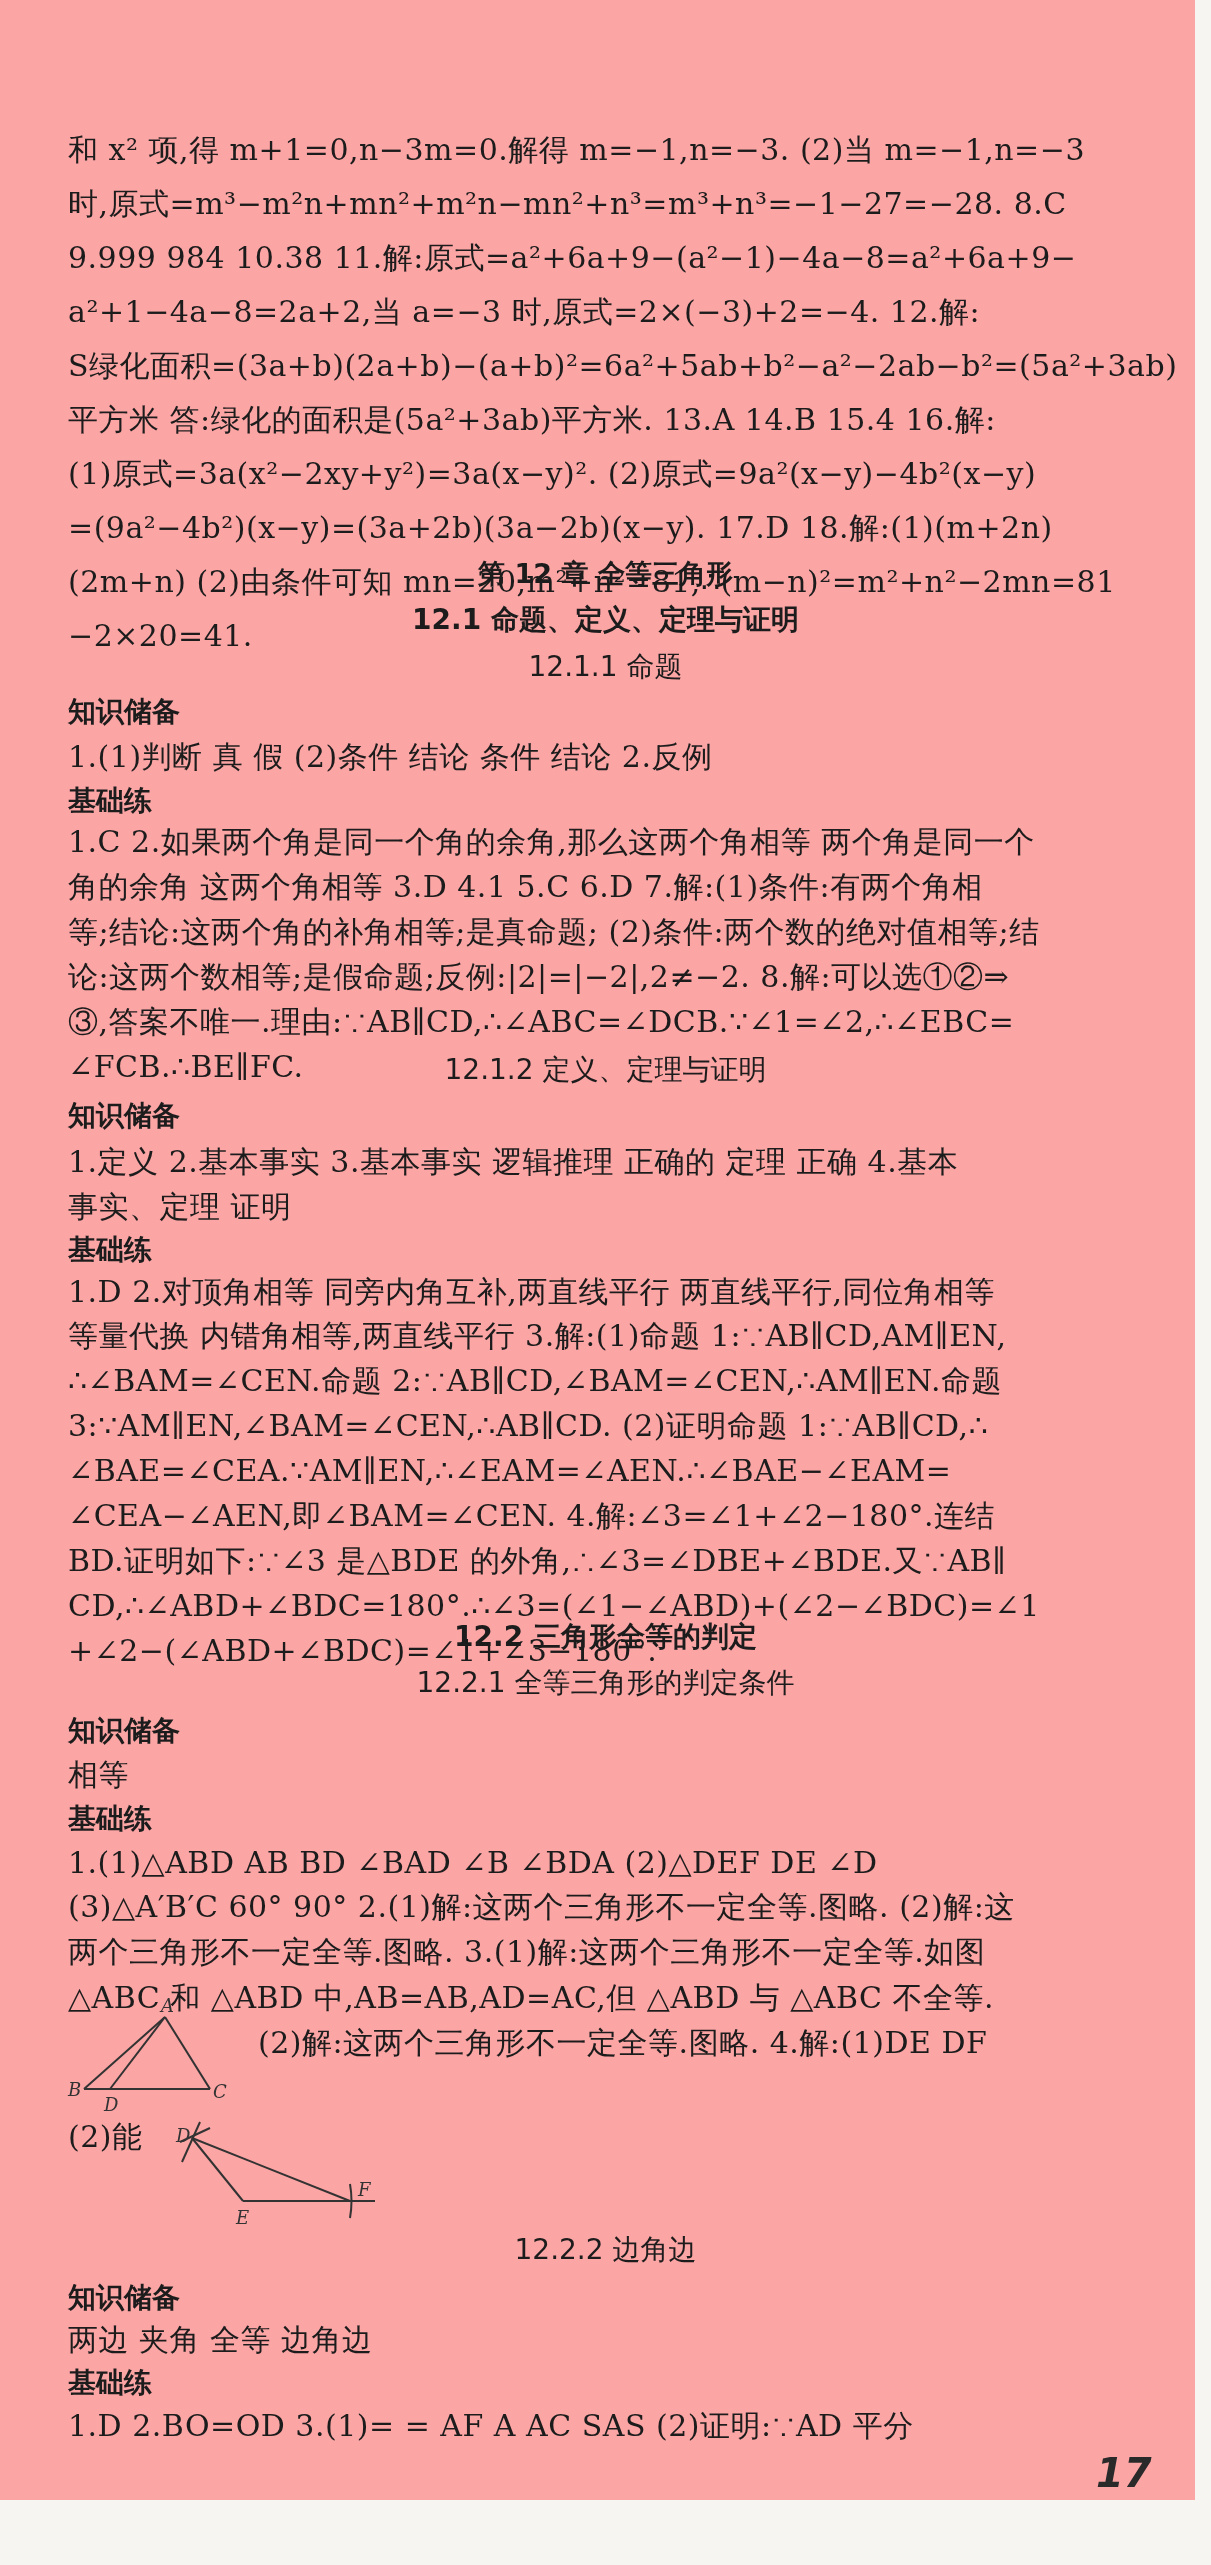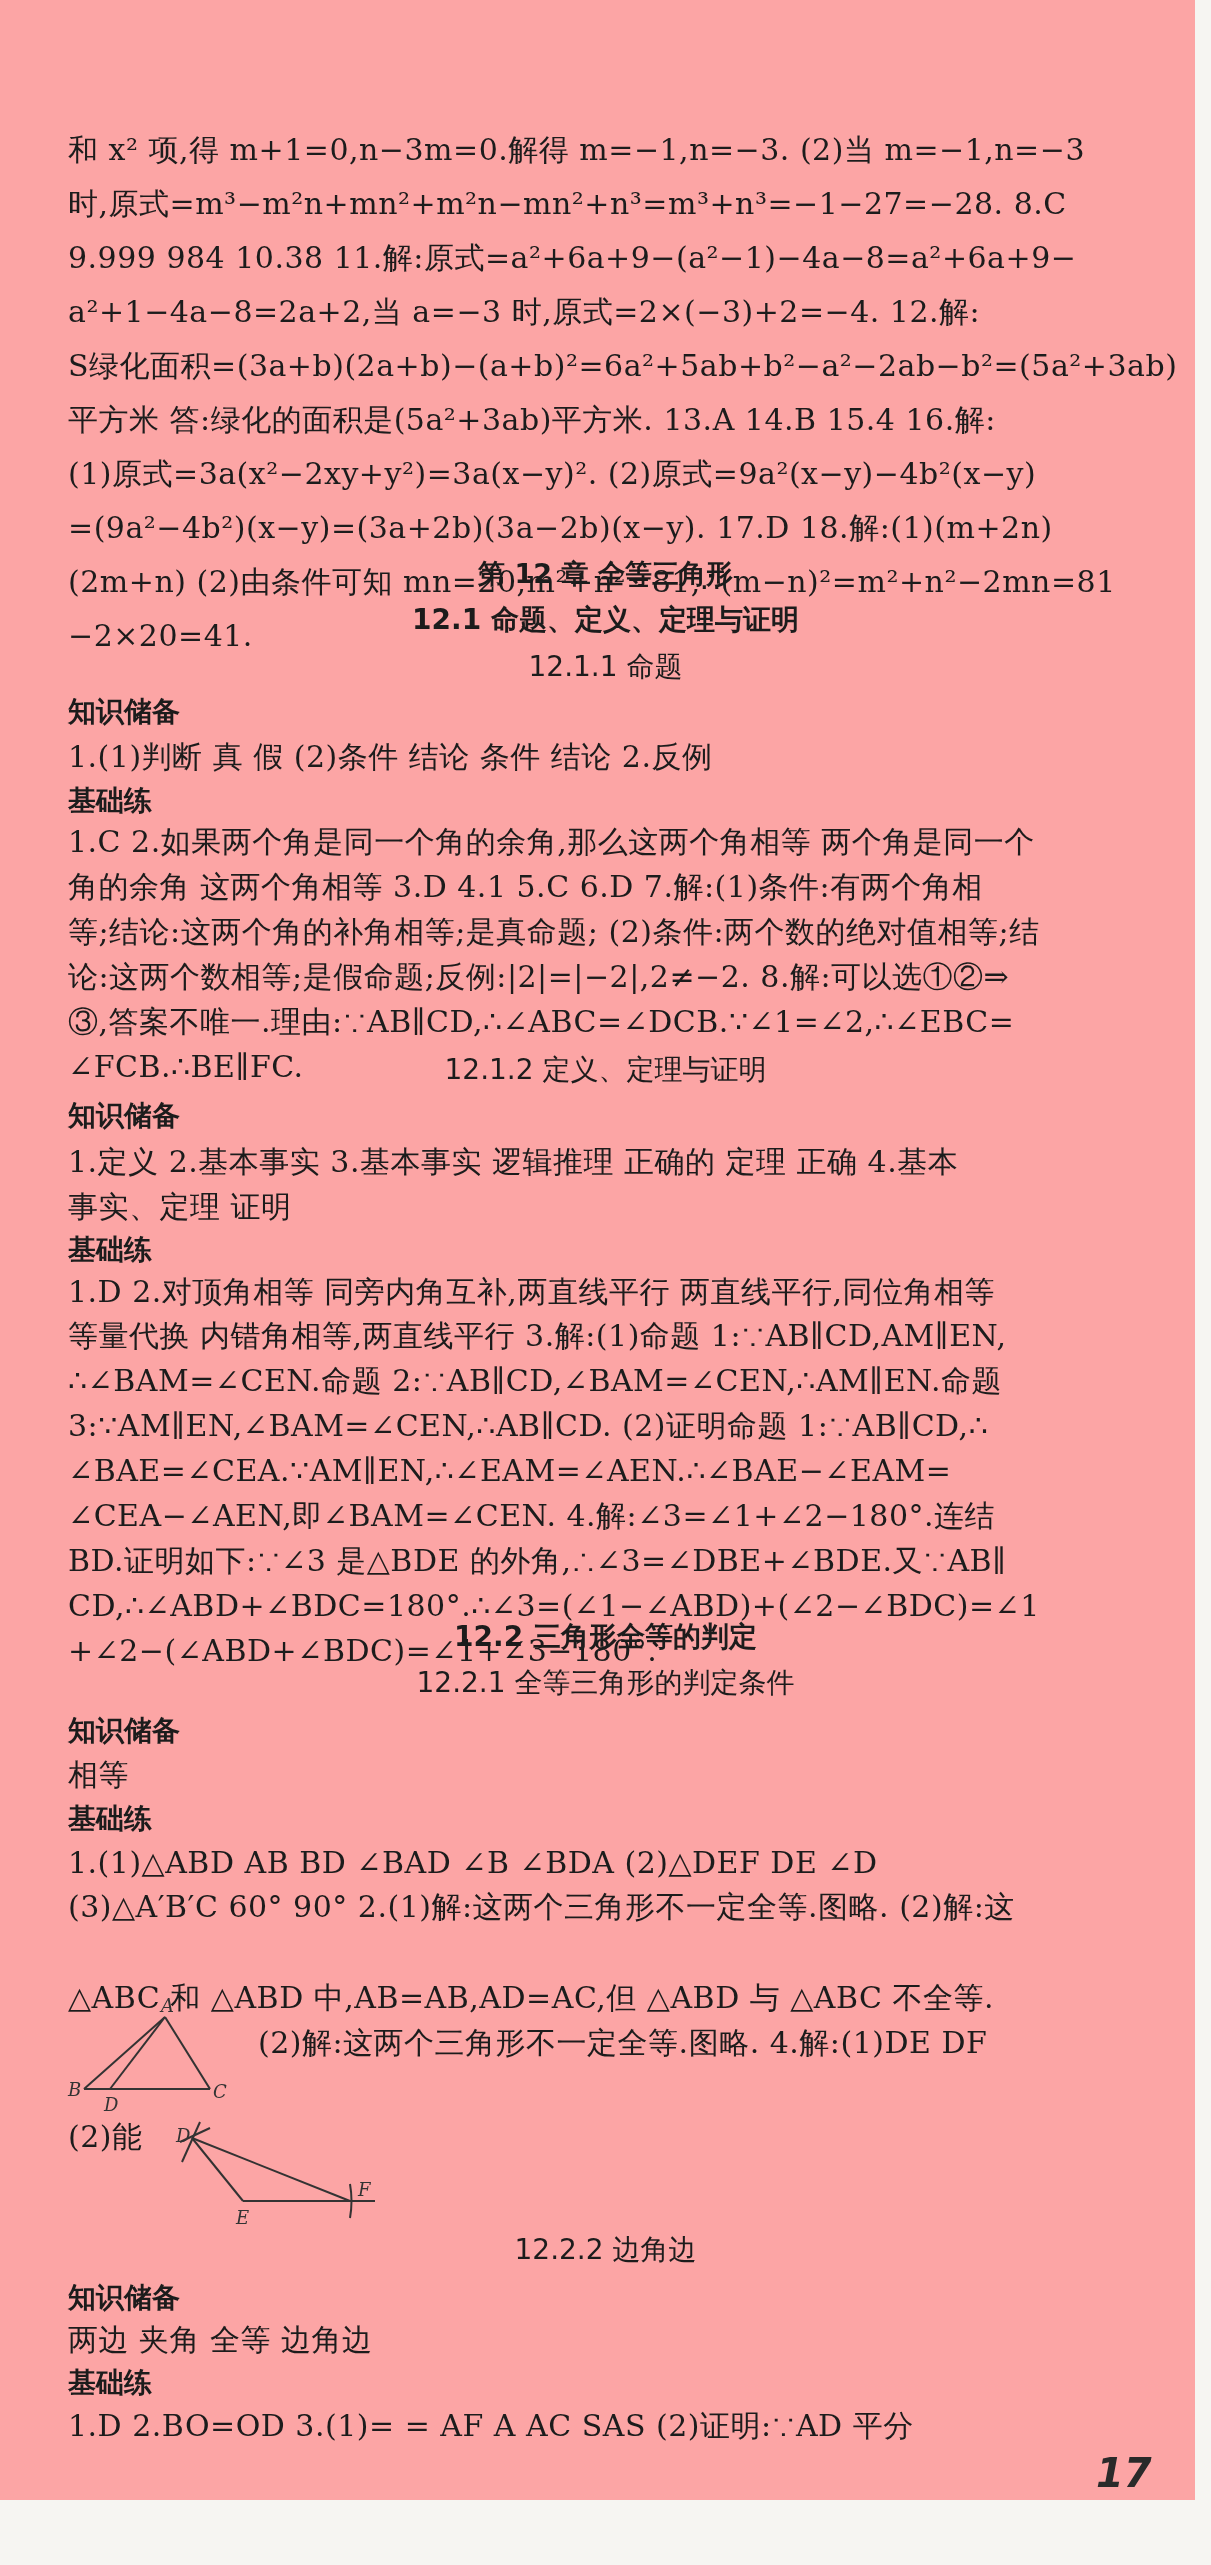--- a/index.html
+++ b/index.html
@@ -89,20 +89,21 @@
   <div class="line" style="top:1631px">+∠2−(∠ABD+∠BDC)=∠1+∠3−180°.</div>
 
   <div class="center section" style="top:1617px">12.2   三角形全等的判定</div>
   <div class="center subsection" style="top:1663px">12.2.1   全等三角形的判定条件</div>
 
   <div class="heading" style="top:1711px">知识储备</div>
   <div class="line" style="top:1755px">相等</div>
   <div class="heading" style="top:1799px">基础练</div>
   <div class="line" style="top:1843px">1.(1)△ABD   AB   BD   ∠BAD   ∠B   ∠BDA   (2)△DEF   DE   ∠D</div>
   <div class="line" style="top:1887px">(3)△A′B′C   60°   90°   2.(1)解:这两个三角形不一定全等.图略.  (2)解:这</div>
+  <div class="line" style="top:1932px">两个三角形不一定全等.图略.   3.(1)解:这两个三角形不一定全等.如图</div>
   <div class="line" style="top:1978px">△ABC 和 △ABD 中,AB=AB,AD=AC,但 △ABD 与 △ABC 不全等.</div>
   <div class="line" style="left:258px; width:880px; top:2023px">(2)解:这两个三角形不一定全等.图略.   4.解:(1)DE   DF</div>
 
   <svg class="fig" style="left:60px; top:2000px" width="200" height="120">
     <line x1="105" y1="17" x2="24" y2="89"></line>
     <line x1="105" y1="17" x2="50" y2="89"></line>
     <line x1="105" y1="17" x2="150" y2="89"></line>
     <line x1="24" y1="89" x2="150" y2="89"></line>
     <text x="101" y="12">A</text>
     <text x="8" y="96">B</text>

